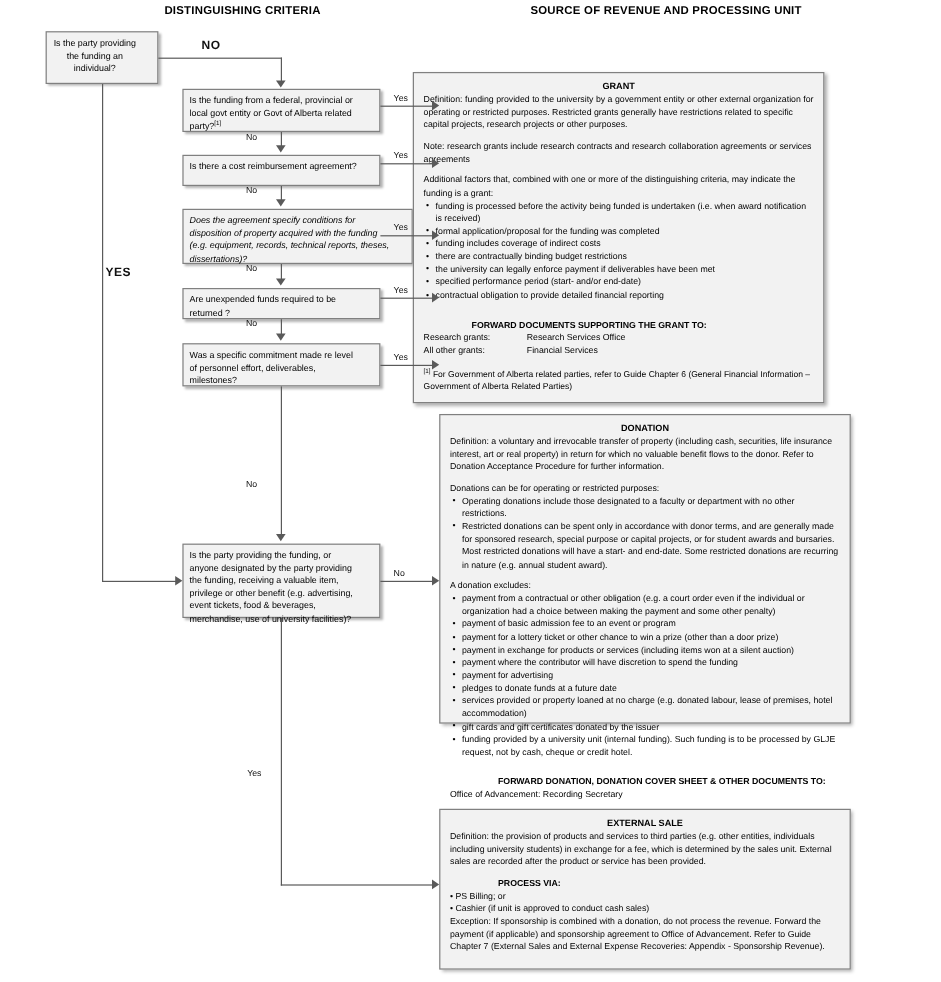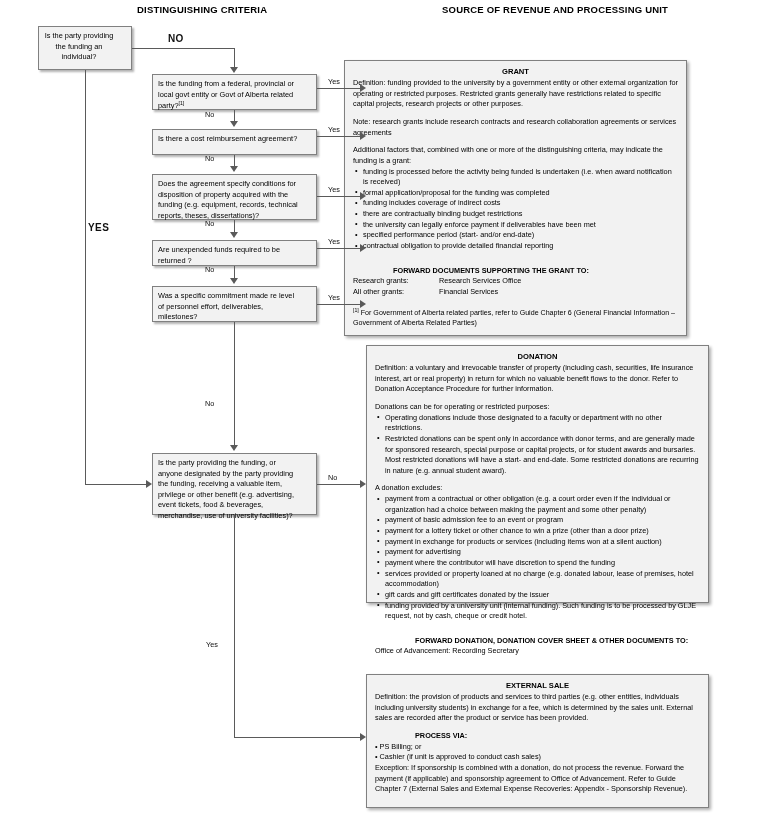--- a/index.html
+++ b/index.html
@@ -153,21 +153,21 @@
 
   <div class="col-heading" style="left:137px; top:4px;">DISTINGUISHING CRITERIA</div>
   <div class="col-heading" style="left:442px; top:4px;">SOURCE OF REVENUE AND PROCESSING UNIT</div>
 
   <div class="node center" style="left:38px; top:26px; width:94px; height:44px;">Is the party providing the funding an individual?</div>
 
   <div class="node" style="left:152px; top:74px; width:165px; height:36px;"><span>Is the funding from a federal, provincial or local govt entity or Govt of Alberta related party?</span><sup>[1]</sup></div>
 
   <div class="node" style="left:152px; top:129px; width:165px; height:26px;">Is there a cost reimbursement agreement?</div>
 
-  <div class="node" style="left:152px; top:174px; width:165px; height:46px;">Does the agreement specify conditions for disposition of property acquired with the funding (e.g. equipment, records, technical reports, theses, dissertations)?</div>
+  <div class="node" style="left:152px; top:174px; width:192px; height:46px;font-style:italic;">Does the agreement specify conditions for disposition of property acquired with the funding (e.g. equipment, records, technical reports, theses, dissertations)?</div>
 
   <div class="node" style="left:152px; top:240px; width:165px; height:26px;">Are unexpended funds required to be returned ?</div>
 
   <div class="node" style="left:152px; top:286px; width:165px; height:36px;">Was a specific commitment made re level of personnel effort, deliverables, milestones?</div>
 
   <div class="node" style="left:152px; top:453px; width:165px; height:62px;">Is the party providing the funding, or anyone designated by the party providing the funding, receiving a valuable item, privilege or other benefit (e.g. advertising, event tickets, food &amp; beverages, merchandise, use of university facilities)?</div>
 
   <div class="panel" style="left:344px; top:60px; width:343px; height:276px;">
     <div class="ptitle">GRANT</div>
     <p>Definition: funding provided to the university by a government entity or other external organization for operating or restricted purposes. Restricted grants generally have restrictions related to specific capital projects, research projects or other purposes.</p>
@@ -201,22 +201,23 @@
       <li>Operating donations include those designated to a faculty or department with no other restrictions.</li>
       <li>Restricted donations can be spent only in accordance with donor terms, and are generally made for sponsored research, special purpose or capital projects, or for student awards and bursaries. Most restricted donations will have a start- and end-date. Some restricted donations are recurring in nature (e.g. annual student award).</li>
     </ul>
     <div class="gap"></div>
     <p>A donation excludes:</p>
     <ul>
       <li>payment from a contractual or other obligation (e.g. a court order even if the individual or organization had a choice between making the payment and some other penalty)</li>
       <li>payment of basic admission fee to an event or program</li>
       <li>payment for a lottery ticket or other chance to win a prize (other than a door prize)</li>
       <li>payment in exchange for products or services (including items won at a silent auction)</li>
+      <li>payment where the contributor will have discretion to spend the funding</li>
       <li>payment for advertising</li>
-      <li>payment where the contributor will have discretion to spend the funding</li>
+      <li>pledges to donate funds at a future date</li>
       <li>services provided or property loaned at no charge (e.g. donated labour, lease of premises, hotel accommodation)</li>
       <li>gift cards and gift certificates donated by the issuer</li>
       <li>funding provided by a university unit (internal funding). Such funding is to be processed by GLJE request, not by cash, cheque or credit hotel.</li>
     </ul>
     <div class="gap" style="height:14px;"></div>
     <p class="bold">FORWARD DONATION, DONATION COVER SHEET &amp; OTHER DOCUMENTS TO:</p>
     <p>Office of Advancement: Recording Secretary</p>
   </div>
 
   <div class="panel" style="left:366px; top:674px; width:343px; height:134px;">

